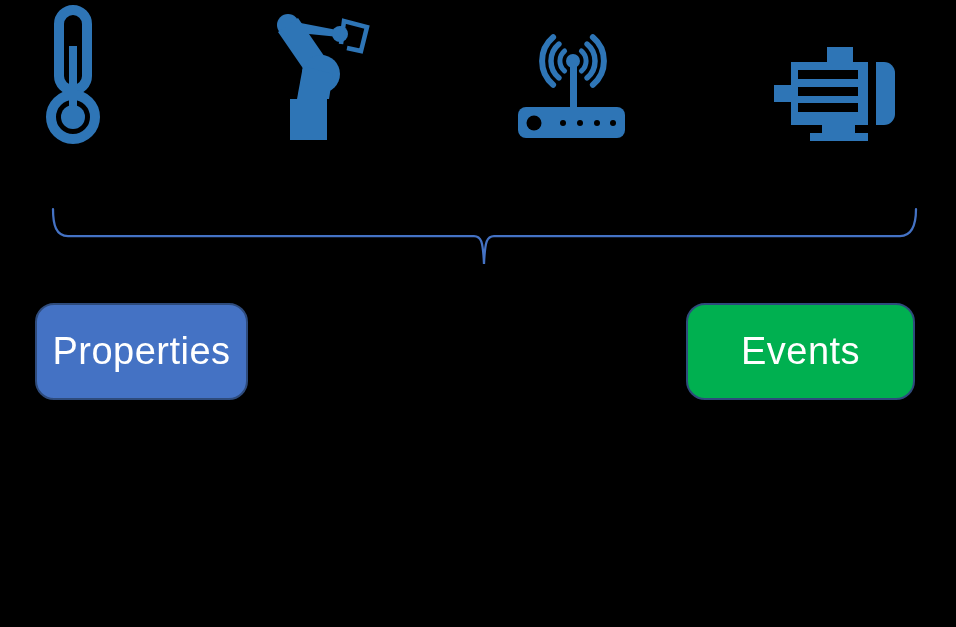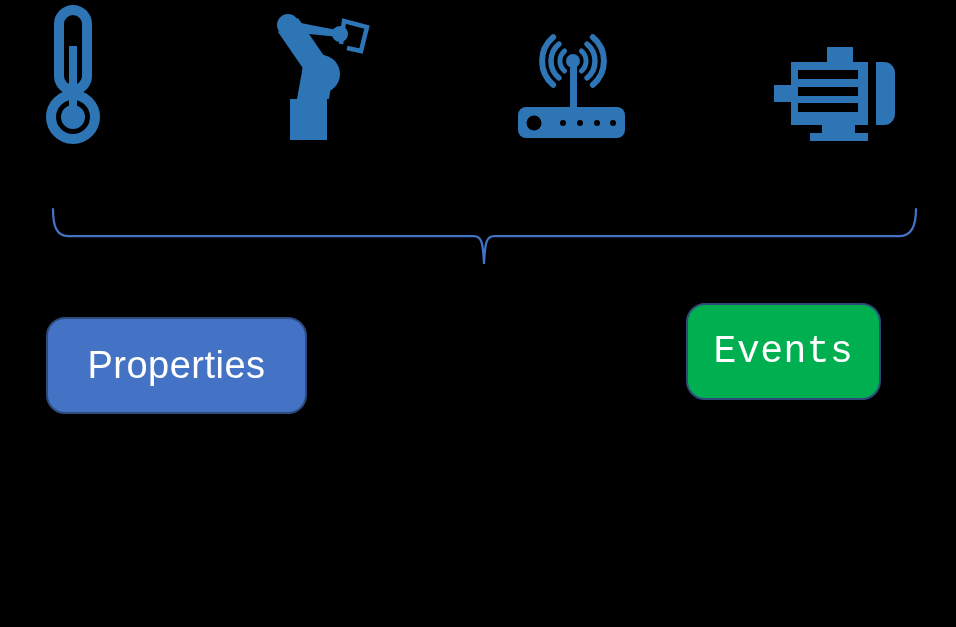--- a/index.html
+++ b/index.html
@@ -24,23 +24,23 @@
     height: 97px;
     box-sizing: border-box;
     border: 2.5px solid;
     border-radius: 19px;
     display: flex;
     align-items: center;
     justify-content: center;
     font-size: 38px;
     letter-spacing: 0.5px;
   }
-  #btn-properties { left: 46px;  width: 261px; margin-top: 14px; }
+  #btn-properties { left: 35px;  width: 213px; }
   #btn-actions    { left: 370px; width: 247px; }
-  #btn-events     { left: 686px; width: 195px; font-family: Liberation Mono, monospace; }
+  #btn-events     { left: 686px; width: 229px; }
 </style>
 </head>
 <body>
 
 <div class="canvas" style="background: rgb(0, 0, 0);">
 
   <div class="icon" id="icon-thermometer" style="color: rgb(46, 117, 182);">
     <svg viewBox="0 0 66 140" xmlns="http://www.w3.org/2000/svg">
       <rect x="19" y="6" width="28" height="80" rx="14" fill="none" stroke="currentColor" stroke-width="10"></rect>
       <circle cx="33" cy="113" r="22" fill="none" stroke="currentColor" stroke-width="10"></circle>

